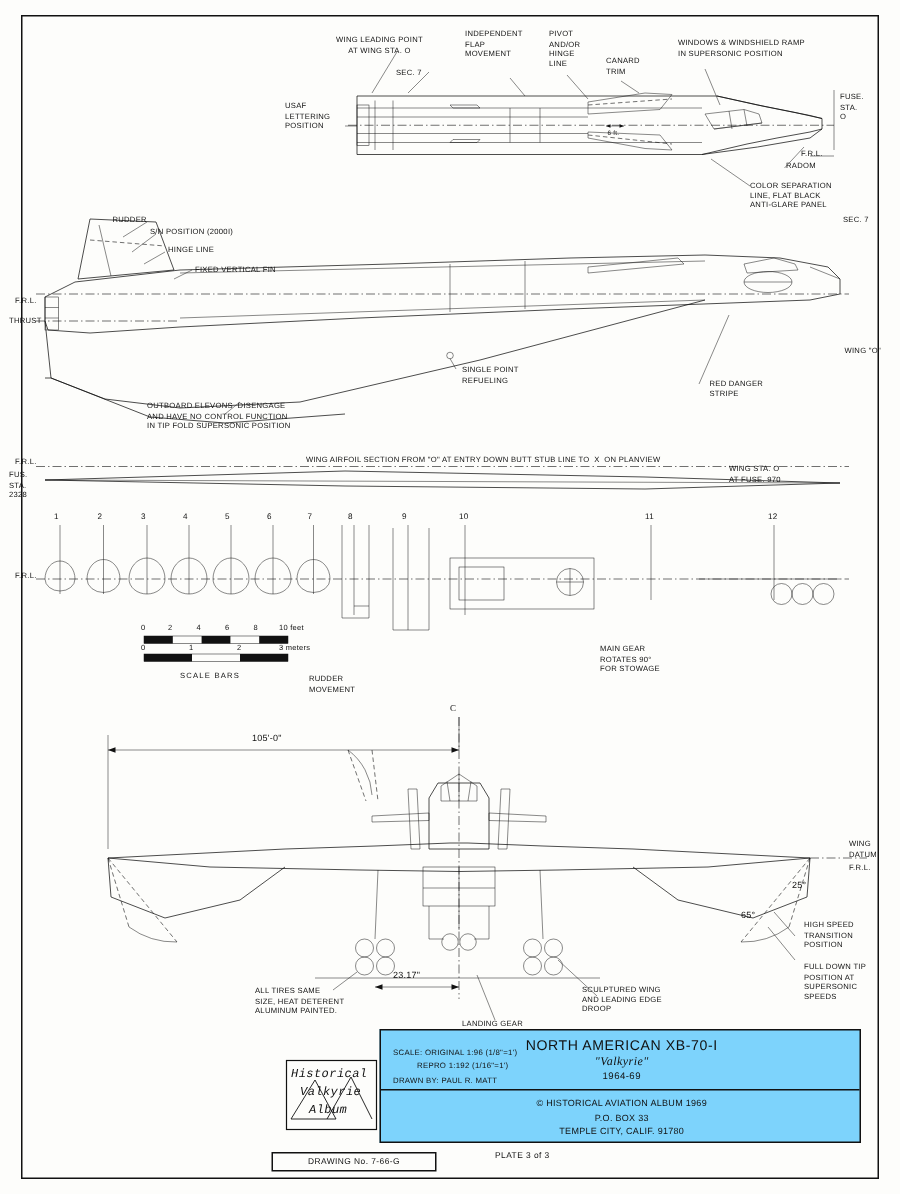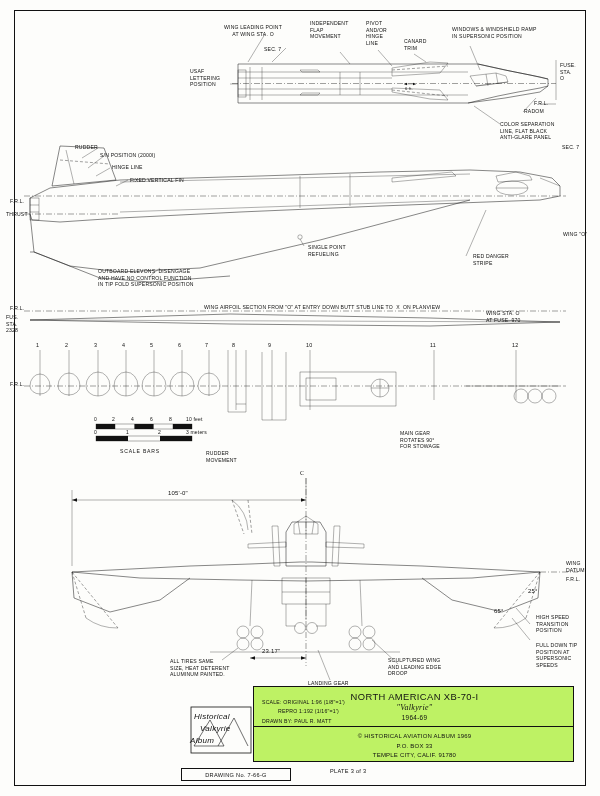--- a/index.html
+++ b/index.html
@@ -8,29 +8,29 @@
   #frame{position:absolute;left:14px;top:10px;width:572px;height:776px;border:1.6px solid #111;box-sizing:border-box;}
   .lbl{position:absolute;font-size:5.1px;line-height:1.32;letter-spacing:.18px;color:#111;white-space:pre;}
   .lbl.c{text-align:center;}
   svg{position:absolute;left:0;top:0;width:600px;height:796px;overflow:visible;}
   .ln{stroke:#111;fill:none;}
   .t{stroke-width:.5;}
   .tt{stroke-width:.33;}
   .dash{stroke-dasharray:3 2;stroke-width:.4;}
   .cl{stroke-dasharray:6 2 1 2;stroke-width:.4;}
   .fillk{fill:#111;}
-  #titleblock{position:absolute;left:253px;top:686px;width:321px;height:76px;border:1.4px solid #111;box-sizing:border-box;background:#bef264;}
+  #titleblock{position:absolute;left:253px;top:686px;width:321px;height:76px;border:1.4px solid #111;box-sizing:border-box;background:#7dd3fc;}
   #titleblock .tbtop{height:40px;border-bottom:1px solid #111;box-sizing:border-box;position:relative;}
   #titleblock .tbbot{height:35px;position:relative;}
   .tbl{position:absolute;font-size:6.6px;letter-spacing:.3px;}
   .tbsmall{position:absolute;font-size:5.2px;letter-spacing:.2px;}
   #dwgno{position:absolute;left:181px;top:768px;width:110px;height:13px;border:1px solid #111;box-sizing:border-box;font-size:5.6px;display:flex;align-items:center;justify-content:center;letter-spacing:.3px;}
   #plate{position:absolute;left:330px;top:768px;font-size:5.6px;letter-spacing:.3px;}
   #logo{position:absolute;left:190px;top:706px;width:62px;height:48px;}
-  .logotxt{position:absolute;font-family:Liberation Sans, sans-serif;font-size:8px;font-style:italic;letter-spacing:.3px;color:#111;}
+  .logotxt{position:absolute;font-family:Liberation Mono, monospace;font-size:8px;font-style:italic;letter-spacing:.3px;color:#111;}
 </style>
 </head>
 <body>
 
 <div id="sheet">
   <div id="frame"></div>
 
   <svg viewBox="0 0 600 796">
 
     <g>
@@ -377,21 +377,21 @@
 DROOP</div>
 
   <div id="logo">
     <svg viewBox="0 0 62 48" style="position:absolute;left:0;top:0;width:62px;height:48px;">
       <rect x="1" y="1" width="60" height="46" fill="none" stroke="#111" stroke-width="0.8"></rect>
       <path d="M4,40 L20,14 L34,40 Z" fill="none" stroke="#111" stroke-width="0.6"></path>
       <path d="M28,40 L44,12 L58,40" fill="none" stroke="#111" stroke-width="0.6"></path>
     </svg>
     <div class="logotxt" style="left:4px;top:6px;">Historical</div>
     <div class="logotxt" style="left:10px;top:18px;">Valkyrie</div>
-    <div class="logotxt" style="left:0;top:30px;">Album</div>
+    <div class="logotxt" style="left:16px;top:30px;">Album</div>
   </div>
 
   <div id="titleblock">
     <div class="tbtop">
       <div class="tbl" style="left:0;top:4px;width:321px;text-align:center;font-size:9.4px;letter-spacing:.4px;">NORTH AMERICAN XB-70-I</div>
       <div class="tbl" style="left:0;top:16px;width:321px;text-align:center;font-size:8px;font-style:italic;font-family:'Liberation Serif',serif;">"Valkyrie"</div>
       <div class="tbl" style="left:0;top:27px;width:321px;text-align:center;font-size:6.4px;">1964-69</div>
       <div class="tbsmall" style="left:8px;top:12px;">SCALE: ORIGINAL  1:96  (1/8"=1')</div>
       <div class="tbsmall" style="left:24px;top:21px;">REPRO     1:192 (1/16"=1')</div>
       <div class="tbsmall" style="left:8px;top:31px;">DRAWN BY: PAUL R. MATT</div>

